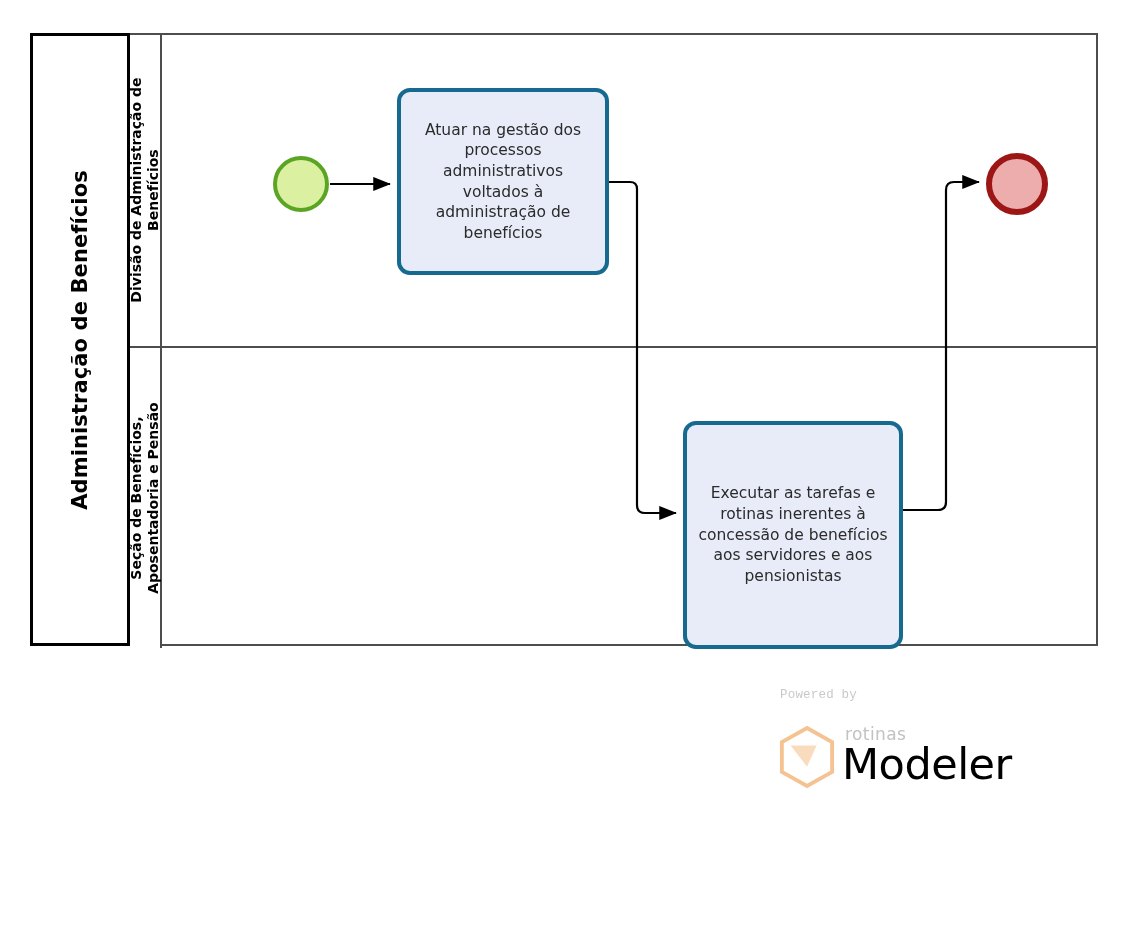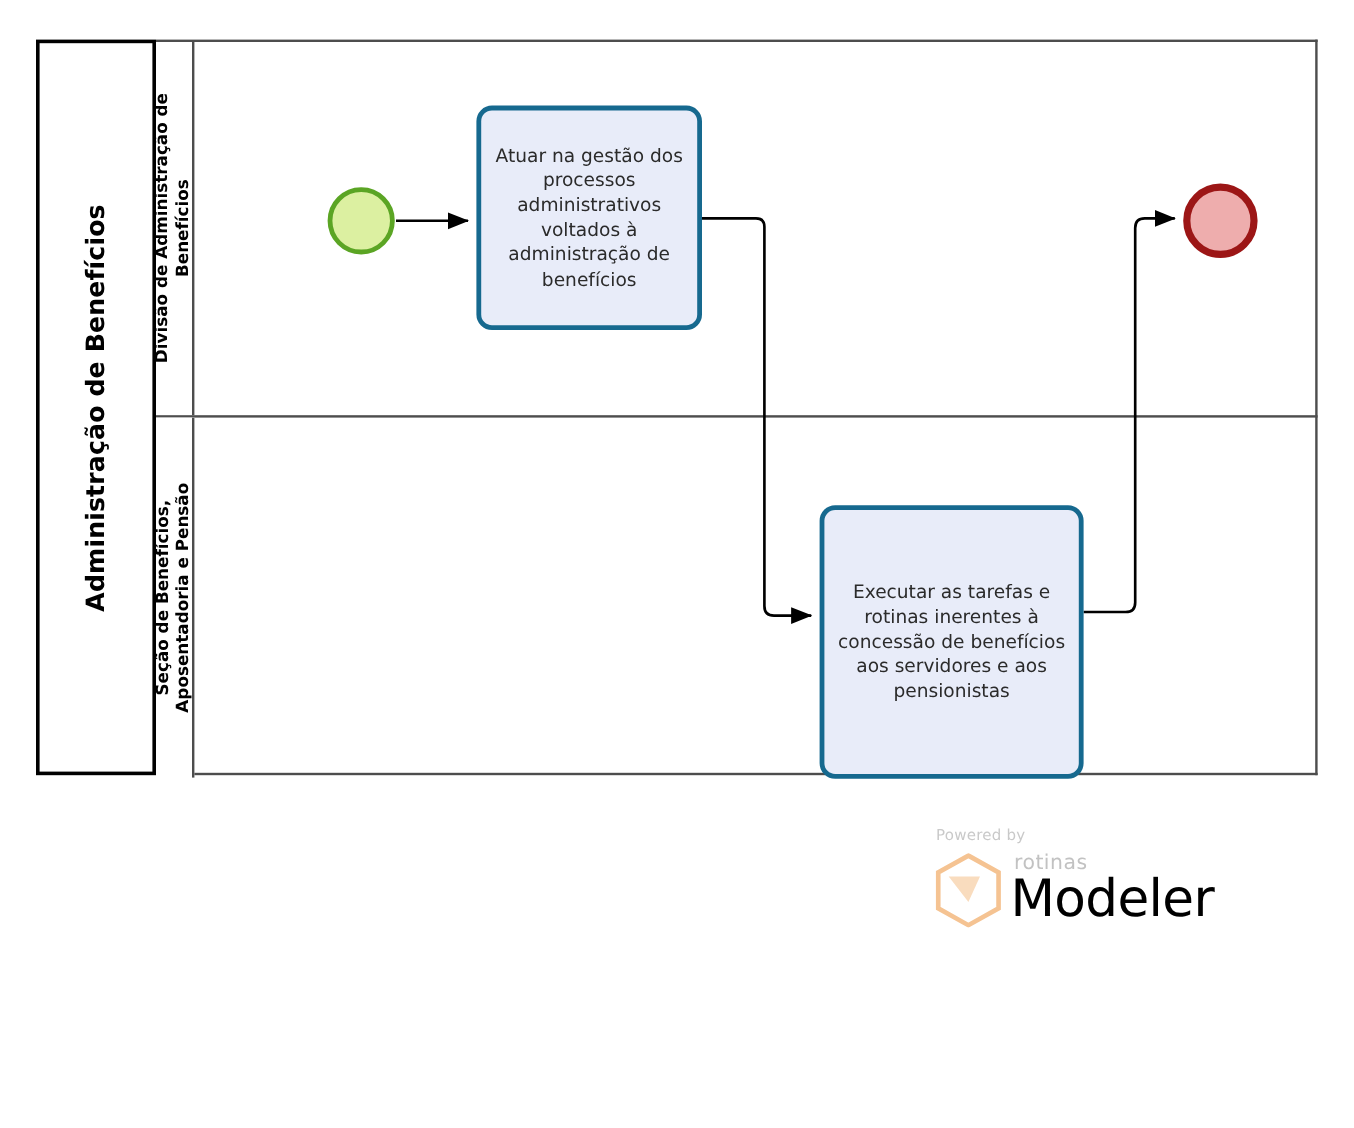--- a/index.html
+++ b/index.html
@@ -135,21 +135,21 @@
     justify-content: center;
     text-align: center;
     color: #2b2b2b;
     font-size: 15.5px;
     line-height: 1.33;
     padding: 4px 8px;
   }
   .task-1 {
     left: 397px;
     top: 88px;
-    width: 188px;
+    width: 212px;
     height: 187px;
   }
   .task-2 {
     left: 683px;
     top: 421px;
     width: 220px;
     height: 228px;
   }
 
   
@@ -172,21 +172,22 @@
     position: absolute;
     left: 778px;
     top: 688px;
     width: 250px;
     height: 100px;
   }
   .wm-powered {
     font-size: 12.5px;
     color: #c9c9c9;
     letter-spacing: 0.2px;
-    margin: 0 0 6px 2px;
+    margin: 0 0 22px 2px;
+    font-family: Liberation Mono, monospace;
   }
   .wm-row {
     display: flex;
     align-items: flex-start;
   }
   .wm-logo {
     width: 58px;
     height: 62px;
     flex: 0 0 58px;
     margin-top: 2px;

